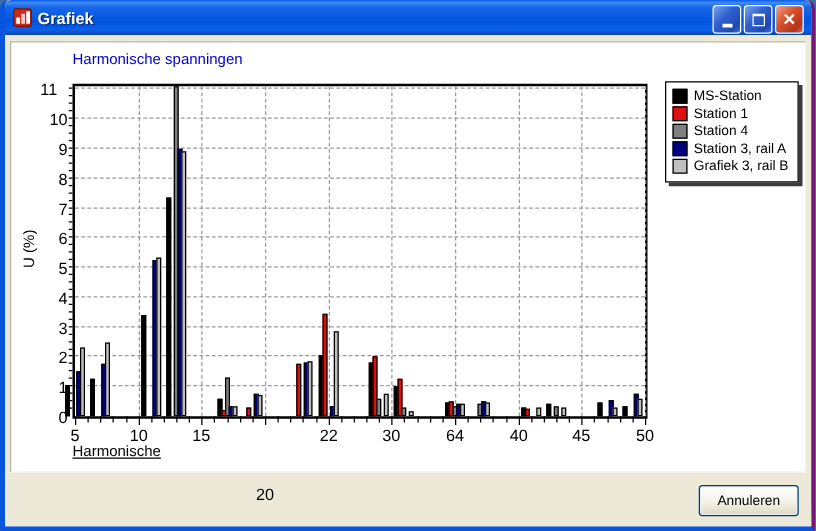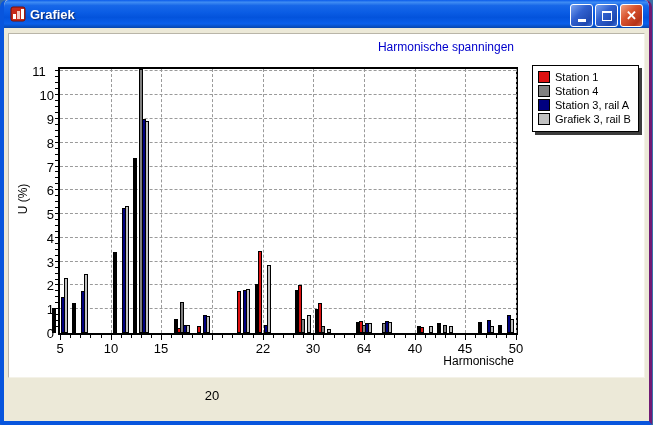--- a/index.html
+++ b/index.html
@@ -24,33 +24,33 @@
   }
   .tb-btn.close { background:linear-gradient(135deg,#f0a080 0%,#d9542f 40%,#b53318 80%,#d9684a 100%); }
   .glyph-min { display:block; width:8px; height:3px; background:#fff; margin-top:10px; }
   .glyph-max { display:block; width:8px; height:7px; border:1px solid #fff; border-top-width:2px; }
   .glyph-close { color:#fff; font-size:13px; font-weight:bold; line-height:1; }
   .client { position:relative; width:100%; height:393px; background:#ece9d8; }
   .chart-panel {
     position:absolute; left:4px; top:5px; width:635px; height:343px;
     background:#fff; border:1px solid #b9b5a8; border-right-color:#f4f2e8; border-bottom-color:#f4f2e8;
   }
-  .chart-title { position:absolute; left:49px; top:6px; width:456px; text-align:right;
+  .chart-title { position:absolute; left:49px; top:6px; width:456px; text-align:left;
     color:#0000cc; font-size:12px; }
   .plot { position:absolute; left:49px; top:33px; width:456px; height:264px;
     border:2px solid #000; background:#fff; }
   .grid-h { position:absolute; left:0; right:0; height:0; border-top:1px dashed #9a9a9a; }
   .grid-v { position:absolute; top:0; bottom:0; width:0; border-left:1px dashed #9a9a9a; }
   .bar { position:absolute; bottom:0; width:4px; box-sizing:border-box; border:1px solid #000; }
   .xtick { position:absolute; width:1px; background:#000; }
   .ytick { position:absolute; height:1px; width:3px; left:-5px; background:#000; }
   .xlab { position:absolute; width:26px; text-align:center; font-size:13px; color:#000; }
   .ylab { position:absolute; width:30px; left:-36px; text-align:right; font-size:13px; color:#000; }
-  .x-axis-title { position:absolute; left:49px; top:320px; width:456px; text-align:right;
-    font-size:12px; color:#000; }
+  .x-axis-title { position:absolute; left:49px; top:320px; width:456px; text-align:left;
+    font-size:12px; color:#000;text-decoration:underline; }
   .y-axis-title { position:absolute; left:14px; top:165px; font-size:12px; color:#000;
     transform:translate(-50%,-50%) rotate(-90deg); white-space:nowrap; }
   .legend {
     position:absolute; left:523px; top:31px; background:#fff; border:1px solid #000;
     box-shadow:3px 3px 0 #3c3c3c; padding:4px 7px 5px 5px; list-style:none;
   }
   .legend-item { display:flex; align-items:center; height:14px; }
   .swatch { width:10px; height:10px; border:1px solid #000; margin-right:5px; flex:none; }
   .legend-label { font-size:11px; color:#000; white-space:nowrap; }
   .button-bar { position:absolute; right:10px; bottom:8px; }
@@ -278,31 +278,38 @@
           <div class="bar" style="left: 328px; height: 11px; background: rgb(192, 192, 192);"></div>
           <div class="bar" style="left: 369px; height: 7px; background: rgb(192, 192, 192);"></div>
           <div class="bar" style="left: 389px; height: 7px; background: rgb(192, 192, 192);"></div>
           <div class="bar" style="left: 430px; height: 7px; background: rgb(192, 192, 192);"></div>
           <div class="bar" style="left: 450px; height: 14px; background: rgb(192, 192, 192);"></div>
         </div>
       <div class="x-axis-title">Harmonische</div>
       <div class="y-axis-title">U (%)</div>
       <ul class="legend">
           <li class="legend-item">
+            <span class="swatch" style="background: rgb(0, 0, 0);"></span>
+            <span class="legend-label">MS-Station</span>
+          </li>
+          <li class="legend-item">
             <span class="swatch" style="background: rgb(221, 17, 17);"></span>
             <span class="legend-label">Station 1</span>
           </li>
           <li class="legend-item">
             <span class="swatch" style="background: rgb(128, 128, 128);"></span>
             <span class="legend-label">Station 4</span>
           </li>
           <li class="legend-item">
             <span class="swatch" style="background: rgb(0, 0, 128);"></span>
             <span class="legend-label">Station 3, rail A</span>
           </li>
           <li class="legend-item">
             <span class="swatch" style="background: rgb(192, 192, 192);"></span>
             <span class="legend-label">Grafiek 3, rail B</span>
           </li>
         </ul>
+    </div>
+    <div class="button-bar">
+      <button class="xp-button">Annuleren</button>
     </div>
   </div>
 </div>
 
 </body></html>

